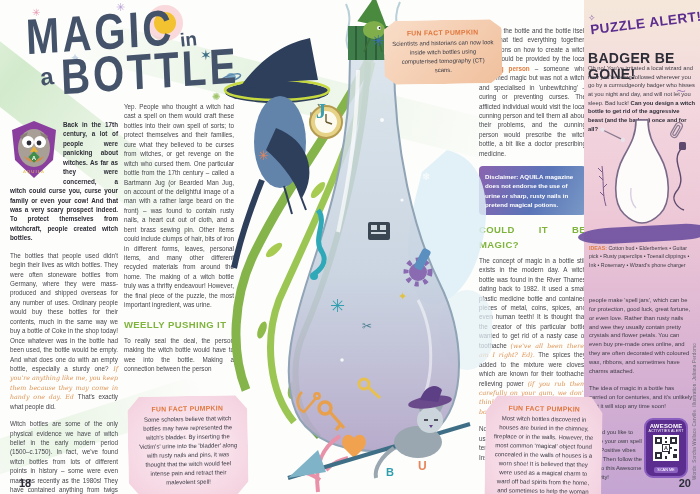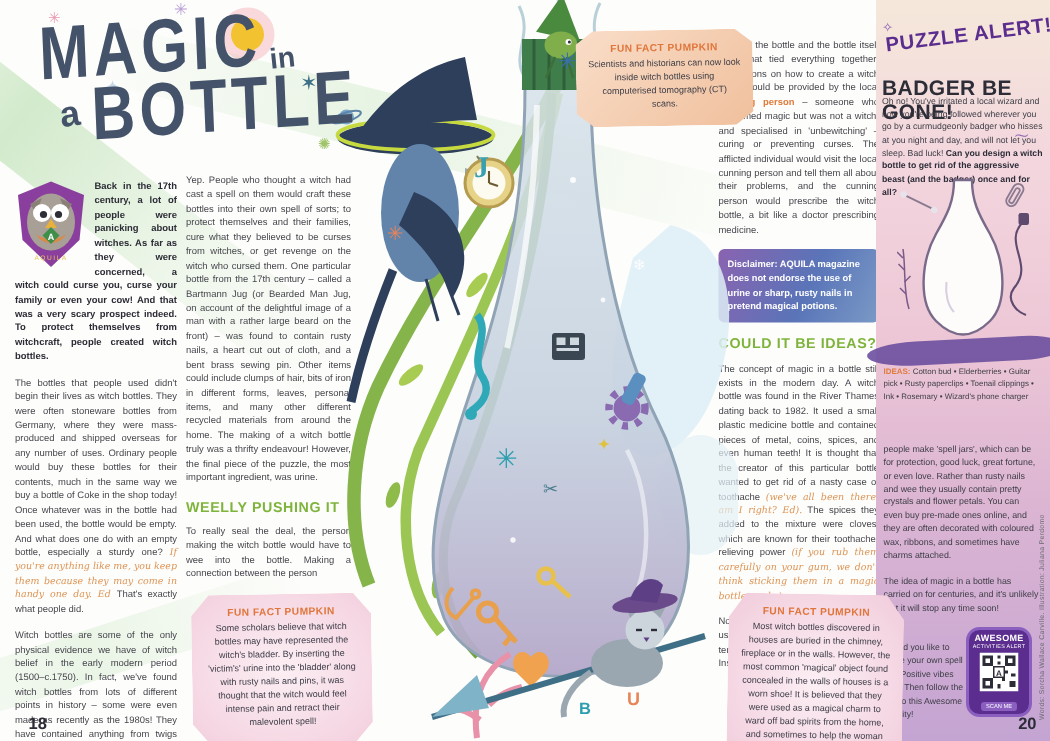--- a/index.html
+++ b/index.html
@@ -22,21 +22,21 @@
     transform:scaleY(1.25) rotate(-3deg);font-family:"Liberation Sans",sans-serif;}
   .t-small{font-weight:700;font-size:19px;display:inline-block;margin-left:6px;transform:rotate(-6deg);}
   .t-line2{margin-left:14px;margin-top:-6px;}
   .t-a{font-weight:700;font-size:24px;display:inline-block;transform:rotate(-8deg);margin-right:8px;}
   
   .decor{position:absolute;pointer-events:none;line-height:1;}
   
   .col{position:absolute;font-size:6.3px;line-height:1.5;color:#46464e;text-align:justify;}
   .col p{margin:0 0 8px 0;}
   .col1{left:10px;top:120px;width:108px;}
-  .col2{left:124px;top:116px;width:110px;}
+  .col2{left:124px;top:102px;width:110px;}
   .col3{left:479px;top:26px;width:107px;}
   .intro{font-weight:700;color:#2c2c36;}
   .edscript{color:#dd9455;font-family:"DejaVu Serif",serif;font-style:italic;}
   .greenhead{color:#7fb43c;font-weight:700;font-size:9.5px;letter-spacing:.4px;margin:4px 0 4px 0;}
   .cunning{color:#e07b3c;font-weight:700;}
   
   .mascot{float:left;width:48px;height:60px;margin:0 5px 2px 0;}
   
   .funfact{position:absolute;padding:9px 8px;text-align:center;
     clip-path:polygon(10% 0,90% 0,100% 14%,100% 86%,90% 100%,10% 100%,0 86%,0 14%);}
@@ -287,21 +287,21 @@
     <div class="ffbody">Some scholars believe that witch bottles may have represented the witch's bladder. By inserting the 'victim's' urine into the 'bladder' along with rusty nails and pins, it was thought that the witch would feel intense pain and retract their malevolent spell!</div>
   </div>
   <div class="funfact ff-shoe">
     <div class="fftitle">FUN FACT PUMPKIN</div>
     <div class="ffbody">Most witch bottles discovered in houses are buried in the chimney, fireplace or in the walls. However, the most common 'magical' object found concealed in the walls of houses is a worn shoe! It is believed that they were used as a magical charm to ward off bad spirits from the home, and sometimes to help the woman who lived there get pregnant.</div>
   </div>
 
   <div class="col col3">
     <p><span>creating the bottle and the bottle itself was what tied everything together! Instructions on how to create a witch bottle would be provided by the local </span><span class="cunning">cunning person</span><span> – someone who performed magic but was not a witch, and specialised in 'unbewitching' – curing or preventing curses. The afflicted individual would visit the local cunning person and tell them all about their problems, and the cunning person would prescribe the witch bottle, a bit like a doctor prescribing medicine.</span></p>
     <div class="disclaimer">Disclaimer: AQUILA magazine does not endorse the use of urine or sharp, rusty nails in pretend magical potions.</div>
-    <div class="greenhead">COULD IT BE IDEAS?</div>
+    <div class="greenhead">COULD IT BE MAGIC?</div>
     <p><span>The concept of magic in a bottle still exists in the modern day. A witch bottle was found in the River Thames dating back to 1982. It used a small plastic medicine bottle and contained pieces of metal, coins, spices, and even human teeth! It is thought that the creator of this particular bottle wanted to get rid of a nasty case of toothache </span><span class="edscript">(we've all been there, am I right? Ed).</span><span> The spices they added to the mixture were cloves, which are known for their toothache-relieving power </span><span class="edscript">(if you rub them carefully on your gum, we don't think sticking them in a magic bottle works).</span></p>
     <p>Nowadays, most witch bottles are usually much nicer, and they don't tend to be called 'witch bottles'. Instead, some</p>
   </div>
 
   <div class="panel">
     <div class="puzzle-alert">PUZZLE ALERT!</div>
     <div class="badger-head">BADGER BE GONE!</div>
     <div class="badger-body">
       <span>Oh no! You've irritated a local wizard and now you're being followed wherever you go by a curmudgeonly badger who hisses at you night and day, and will not let you sleep. Bad luck! </span><span class="badger-bold">Can you design a witch bottle to get rid of the aggressive beast (and the badger) once and for all?</span>
     </div>

